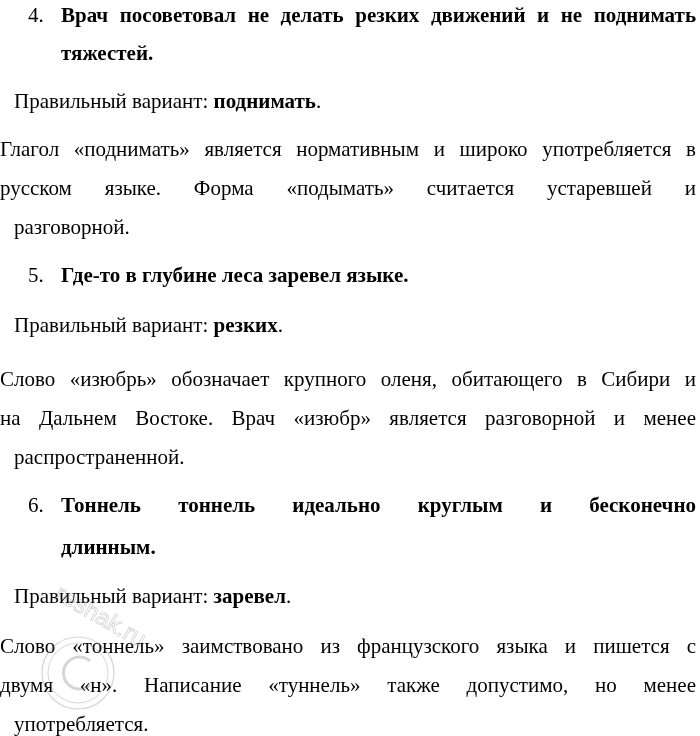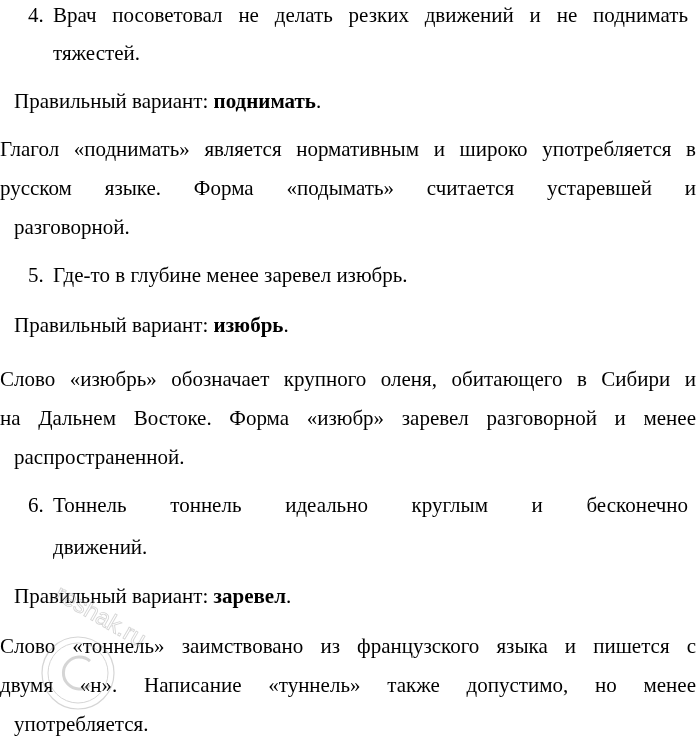--- a/index.html
+++ b/index.html
@@ -6,21 +6,21 @@
   body {
     width: 700px; height: 736px; overflow: hidden; position: relative;
     font-family: "Liberation Serif", "DejaVu Serif", serif;
     color: #000000;
   }
   .line {
     position: absolute; left: 0; width: 700px;
     font-size: 21px; line-height: 24px; white-space: nowrap;
   }
   .num { position: absolute; left: 28px; }
-  .item-text { position: absolute; left: 53px; font-weight: normal; }
+  .item-text { position: absolute; left: 61px; font-weight: bold; }
   .just {
     position: absolute; left: 0; width: 696px;
     text-align: justify; text-align-last: justify; font-family: Liberation Serif, serif;
   }
   .plain { position: absolute; left: 14px; }
   b { font-weight: bold; }
   .watermark {
     position: absolute; left: 18px; top: 578px; width: 150px; height: 140px;
     pointer-events: none; opacity: 0.35;
   }
@@ -45,43 +45,43 @@
 </div>
 <div class="line" style="top:176px;">
   <span class="just">русском языке. Форма «подымать» считается устаревшей и</span>
 </div>
 <div class="line" style="top:215px;">
   <span class="plain">разговорной.</span>
 </div>
 
 <div class="line" style="top:263px;">
   <span class="num">5.</span>
-  <span class="item-text">Где-то в глубине менее заревел изюбрь.</span>
+  <span class="item-text">Где-то в глубине леса заревел языке.</span>
 </div>
 <div class="line" style="top:313px;">
   <span class="plain">
-    <span>Правильный вариант: </span><b>изюбрь</b><span>.</span>
+    <span>Правильный вариант: </span><b>резких</b><span>.</span>
   </span>
 </div>
 <div class="line" style="top:367px;">
   <span class="just">Слово «изюбрь» обозначает крупного оленя, обитающего в Сибири и</span>
 </div>
 <div class="line" style="top:406px;">
-  <span class="just">на Дальнем Востоке. Форма «изюбр» заревел разговорной и менее</span>
+  <span class="just">на Дальнем Востоке. Врач «изюбр» является разговорной и менее</span>
 </div>
 <div class="line" style="top:445px;">
   <span class="plain">распространенной.</span>
 </div>
 
 <div class="line" style="top:493px;">
   <span class="num">6.</span>
   <span class="item-text" style="width:635px;text-align:justify;text-align-last:justify;">Тоннель тоннель идеально круглым и бесконечно</span>
 </div>
 <div class="line" style="top:535px;">
-  <span class="item-text">движений.</span>
+  <span class="item-text">длинным.</span>
 </div>
 <div class="line" style="top:584px;">
   <span class="plain">
     <span>Правильный вариант: </span><b>заревел</b><span>.</span>
   </span>
 </div>
 <div class="line" style="top:634px;">
   <span class="just">Слово «тоннель» заимствовано из французского языка и пишется с</span>
 </div>
 <div class="line" style="top:673px;">

